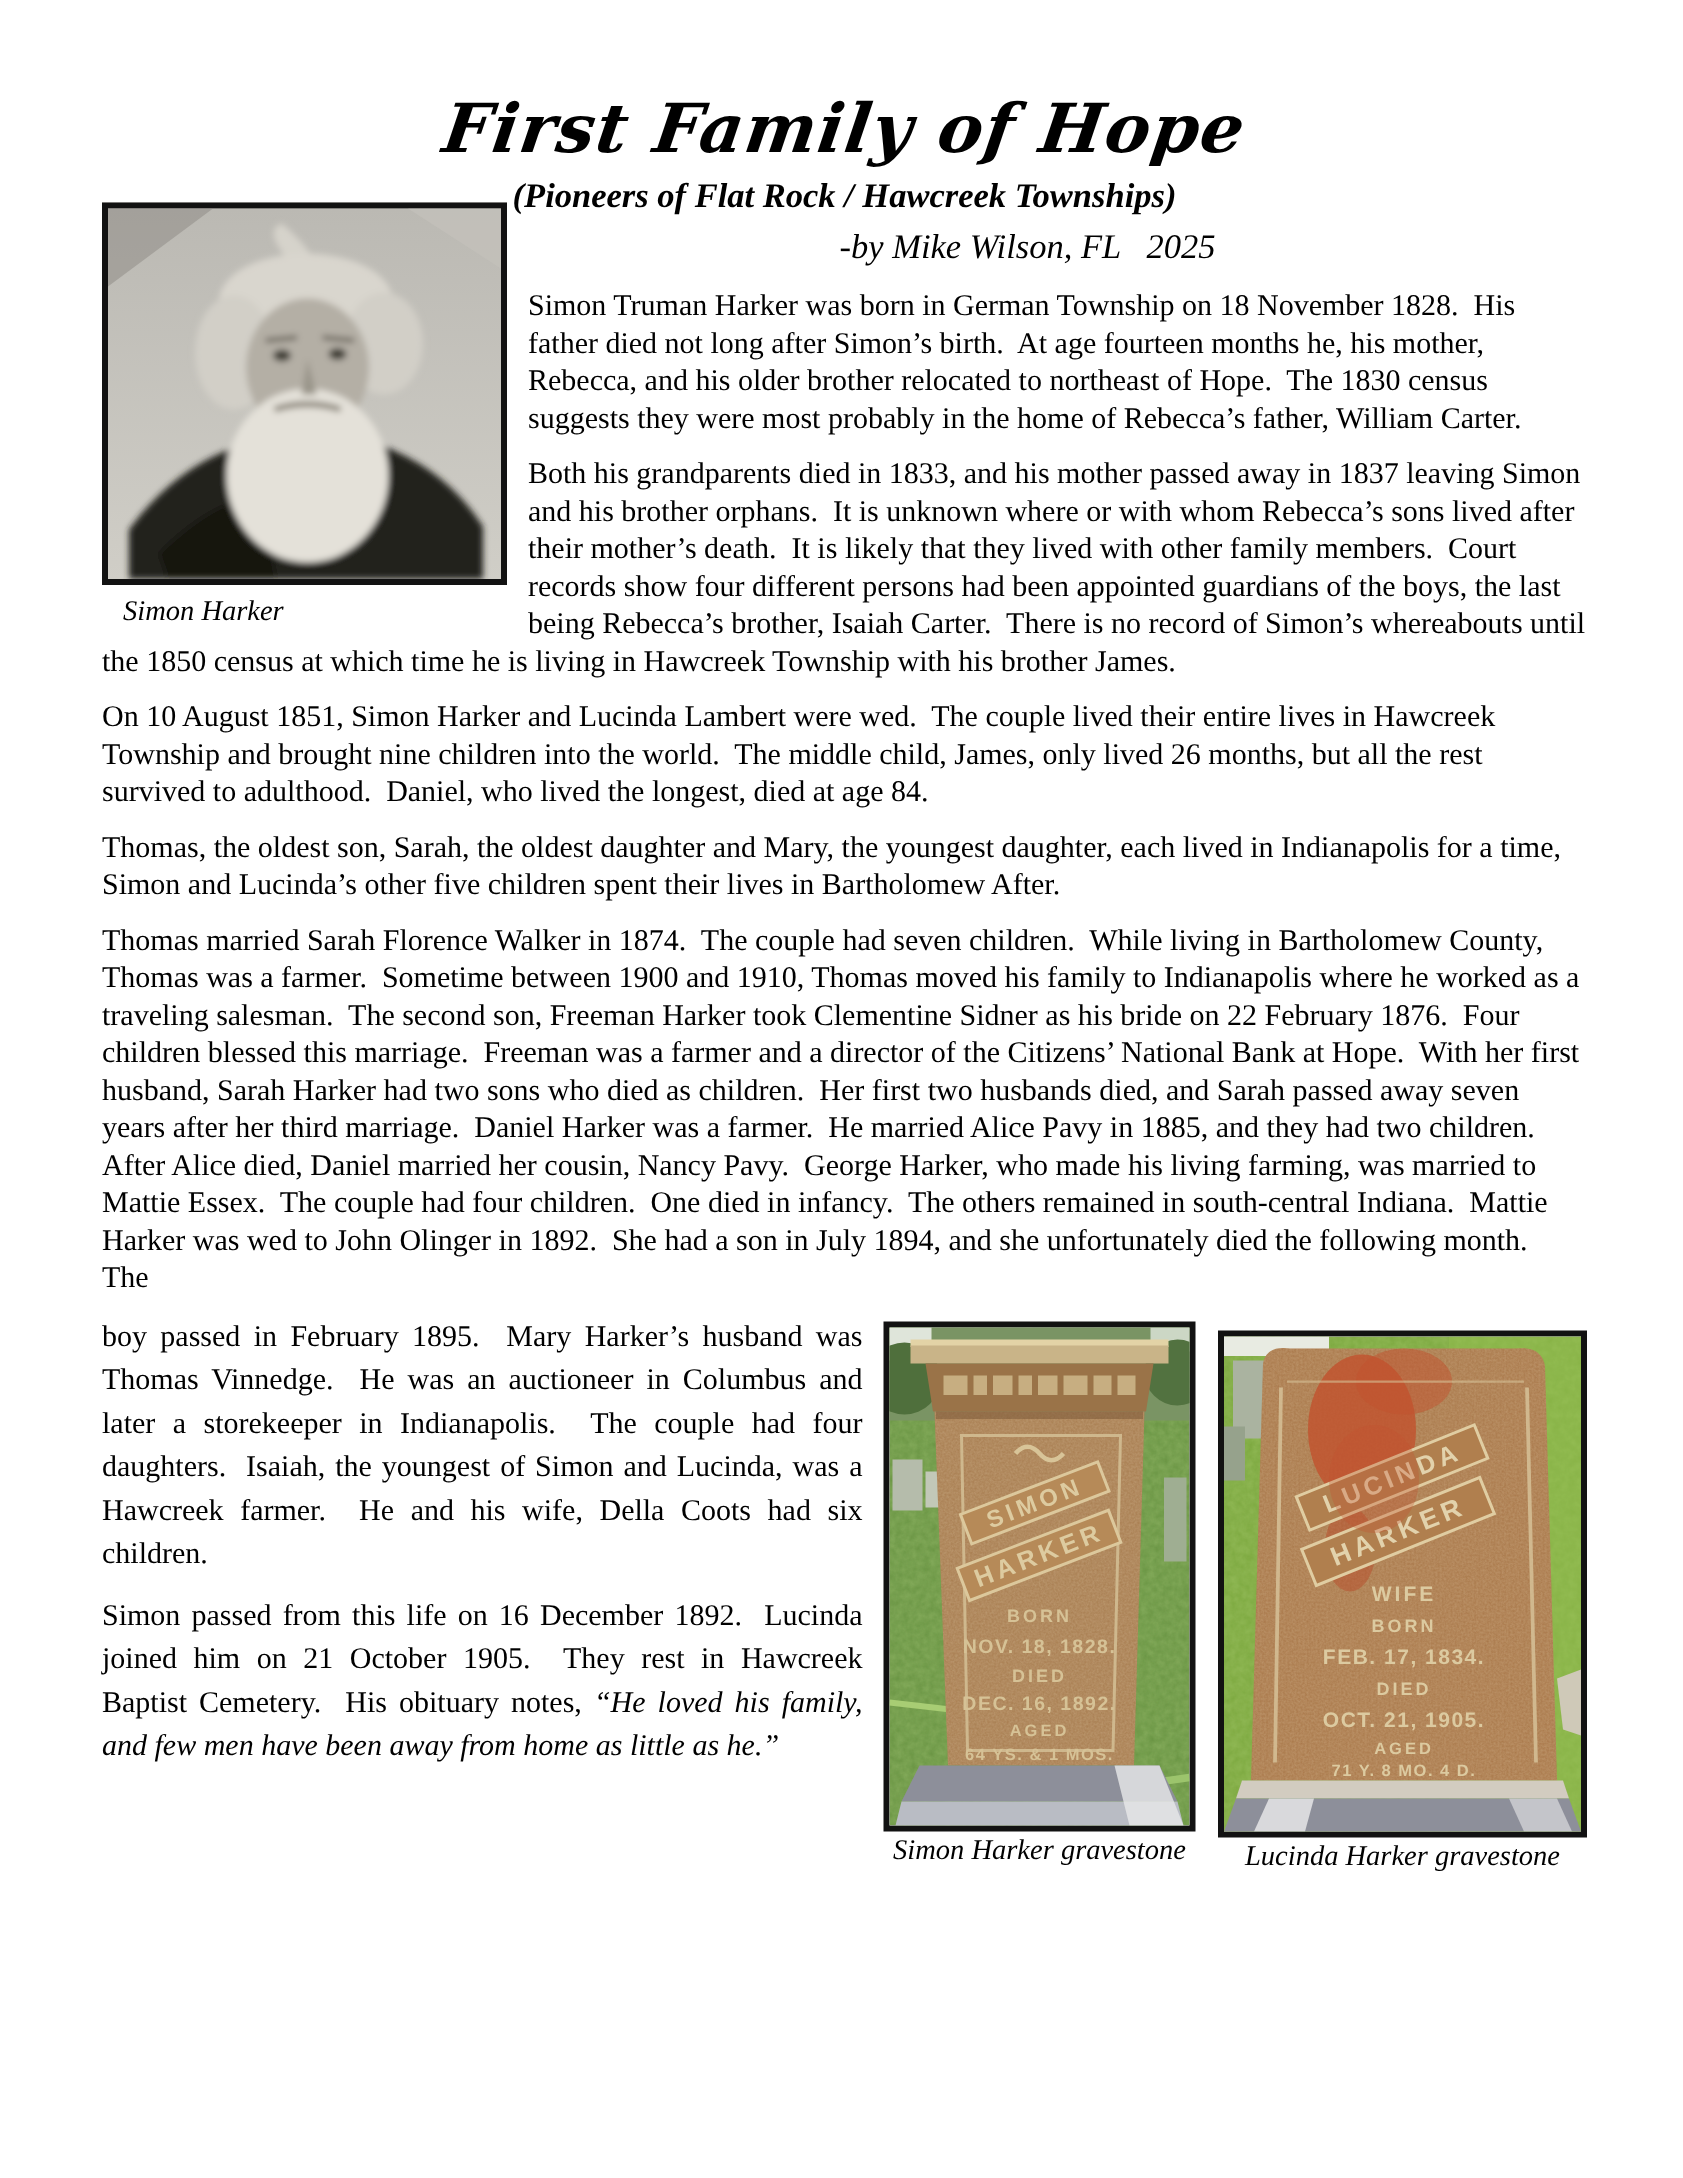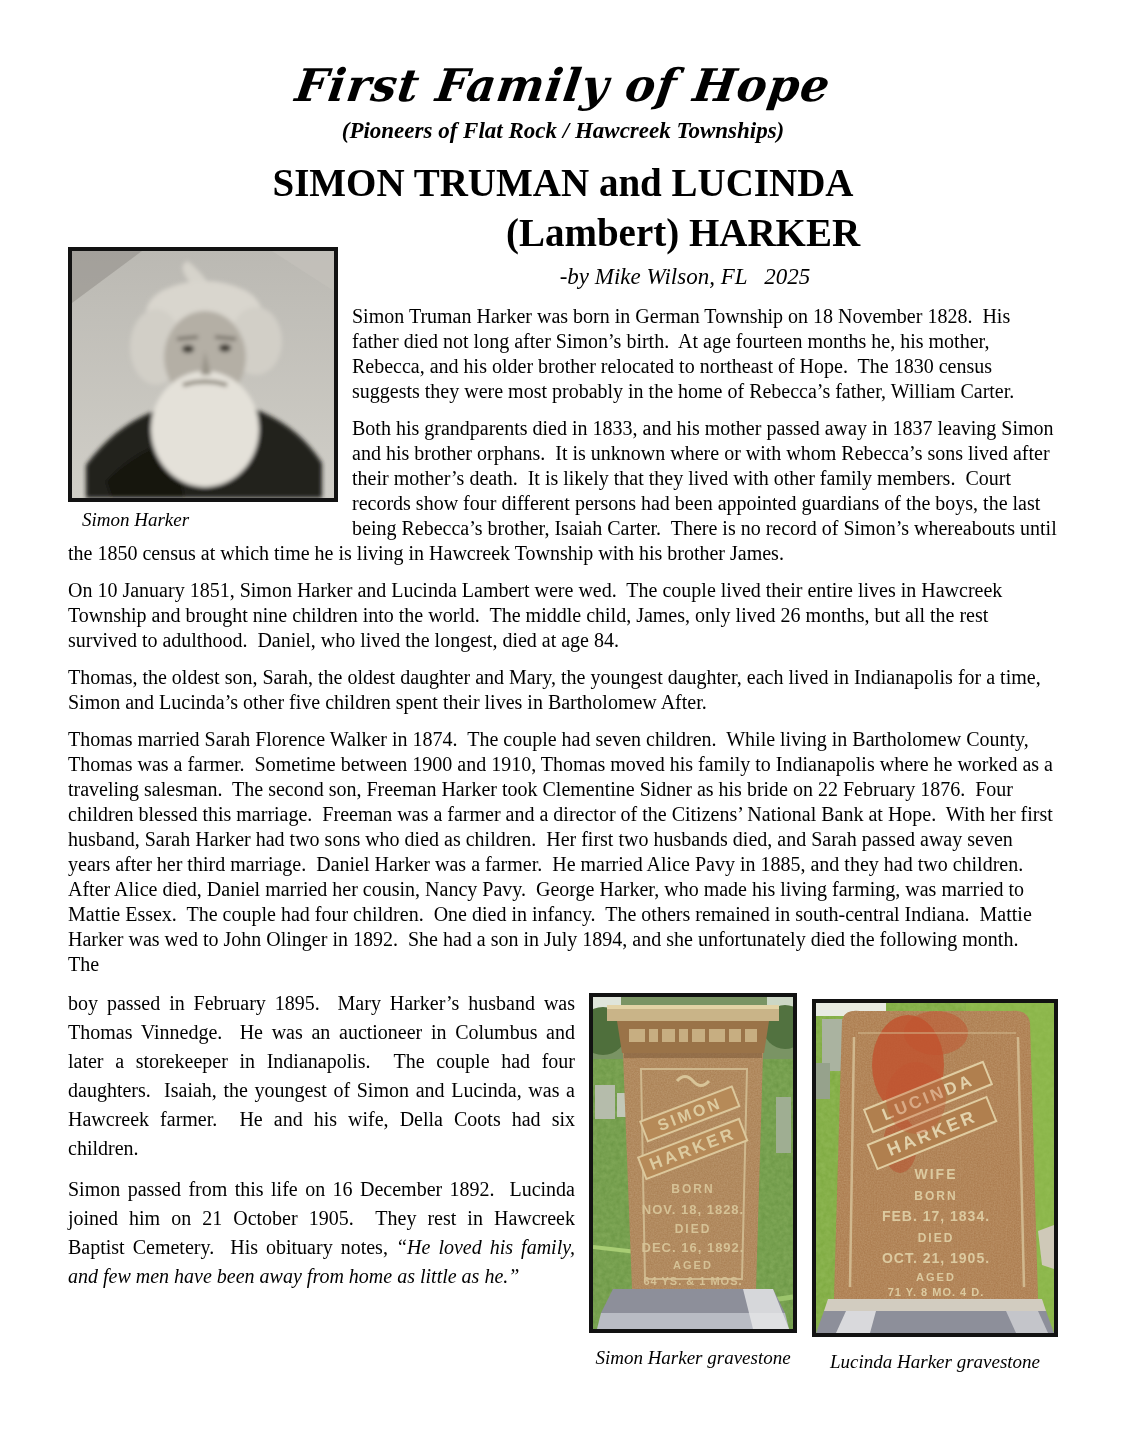--- a/index.html
+++ b/index.html
@@ -25,38 +25,34 @@
   .body-text p.narrow { line-height:29px; text-align:justify; }
 
   .portrait-fig { float:left; width:278px; margin:-57px 6px 4px 0; }
   .portrait-fig svg { display:block; border:4px solid #121212; background:#c9c7c0; }
   .portrait-caption { font-style:italic; font-size:19px; padding:5px 0 0 14px; }
 
   .stones-float { float:right; margin:4px 0 4px 14px; }
   .stone-fig { display:inline-block; vertical-align:top; }
   .stone-fig + .stone-fig { margin-left:10px; }
   .stone-fig svg { display:block; border:4px solid #121212; }
-  .stone-caption { text-align:center; font-style:italic; font-size:19px; margin-top:12px; }
+  .stone-caption { text-align:center; font-style:italic; font-size:19px; }
 
   .footnote { clear:both; font-style:italic; font-size:16px; padding-top:10px; }
 
   svg text { font-family:"Liberation Sans", sans-serif; font-weight:bold; }
 </style>
 </head>
 <body>
 
 <div class="page">
 
   <header>
     <div class="script-title">First Family of Hope</div>
     <div class="subtitle">(Pioneers of Flat Rock / Hawcreek Townships)</div>
-    <h1 class="main-title">
-        <span class="tline">SIMON TRUMAN and LUCINDA</span>
-        <span class="tline tline2">(Lambert) HARKER</span>
-      </h1>
     <div class="byline">-by Mike Wilson, FL   2025</div>
   </header>
 
   <div class="body-text">
 
     <figure class="portrait-fig" style="margin-left:0; margin-inline-start:0;">
       <svg width="262" height="247" viewBox="0 0 262 247" role="img">
         <defs>
           <filter id="softP" x="-10%" y="-10%" width="120%" height="120%">
               <feGaussianBlur stdDeviation="2"></feGaussianBlur>
@@ -84,21 +80,21 @@
           <path d="M143 86 L164 88" stroke="#6b655c" stroke-width="3" fill="none"></path>
           <path d="M133 100 L129 124 L139 124 Z" fill="#9a958a"></path>
           <path d="M111 134 Q133 127 155 134" stroke="#8d877c" stroke-width="4" fill="none"></path>
         </g>
       </svg>
       <figcaption class="portrait-caption">Simon Harker</figcaption>
     </figure>
 
     <p>Simon Truman Harker was born in German Township on 18 November 1828.  His father died not long after Simon’s birth.  At age fourteen months he, his mother, Rebecca, and his older brother relocated to northeast of Hope.  The 1830 census suggests they were most probably in the home of Rebecca’s father, William Carter.</p>
     <p>Both his grandparents died in 1833, and his mother passed away in 1837 leaving Simon and his brother orphans.  It is unknown where or with whom Rebecca’s sons lived after their mother’s death.  It is likely that they lived with other family members.  Court records show four different persons had been appointed guardians of the boys, the last being Rebecca’s brother, Isaiah Carter.  There is no record of Simon’s whereabouts until the 1850 census at which time he is living in Hawcreek Township with his brother James.</p>
-    <p>On 10 January 1851, Simon Harker and Lucinda Lambert were wed.  The couple lived their entire lives in Hawcreek Township and brought nine children into the world.  The middle child, James, only lived 26 months, but all the rest survived to adulthood.  Daniel, who lived the longest, died at age 84.</p>
+    <p>On 10 August 1851, Simon Harker and Lucinda Lambert were wed.  The couple lived their entire lives in Hawcreek Township and brought nine children into the world.  The middle child, James, only lived 26 months, but all the rest survived to adulthood.  Daniel, who lived the longest, died at age 84.</p>
     <p>Thomas, the oldest son, Sarah, the oldest daughter and Mary, the youngest daughter, each lived in Indianapolis for a time, Simon and Lucinda’s other five children spent their lives in Bartholomew After.</p>
     <p>Thomas married Sarah Florence Walker in 1874.  The couple had seven children.  While living in Bartholomew County, Thomas was a farmer.  Sometime between 1900 and 1910, Thomas moved his family to Indianapolis where he worked as a traveling salesman.  The second son, Freeman Harker took Clementine Sidner as his bride on 22 February 1876.  Four children blessed this marriage.  Freeman was a farmer and a director of the Citizens’ National Bank at Hope.  With her first husband, Sarah Harker had two sons who died as children.  Her first two husbands died, and Sarah passed away seven years after her third marriage.  Daniel Harker was a farmer.  He married Alice Pavy in 1885, and they had two children.  After Alice died, Daniel married her cousin, Nancy Pavy.  George Harker, who made his living farming, was married to Mattie Essex.  The couple had four children.  One died in infancy.  The others remained in south-central Indiana.  Mattie Harker was wed to John Olinger in 1892.  She had a son in July 1894, and she unfortunately died the following month.  The</p>
 
     <div class="stones-float">
 
       <figure class="stone-fig" style="margin:0;">
         <svg width="200" height="332" viewBox="0 0 200 332" role="img">
           <defs>
             <filter id="nzA">
                 <feTurbulence type="fractalNoise" baseFrequency="0.7" numOctaves="2" seed="11"></feTurbulence>

